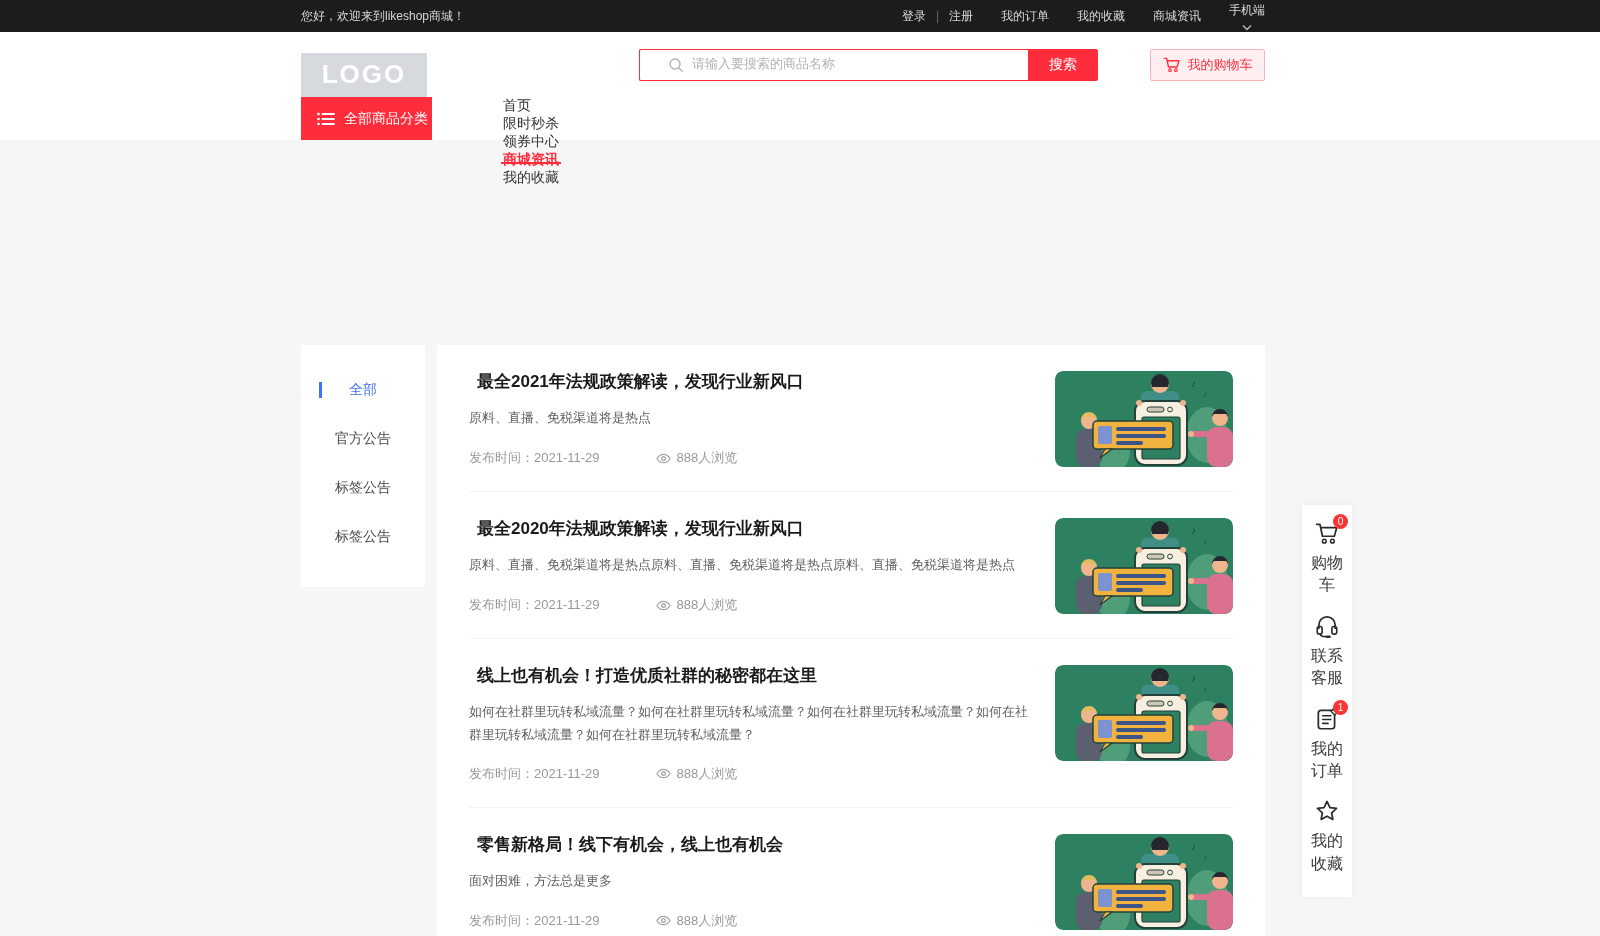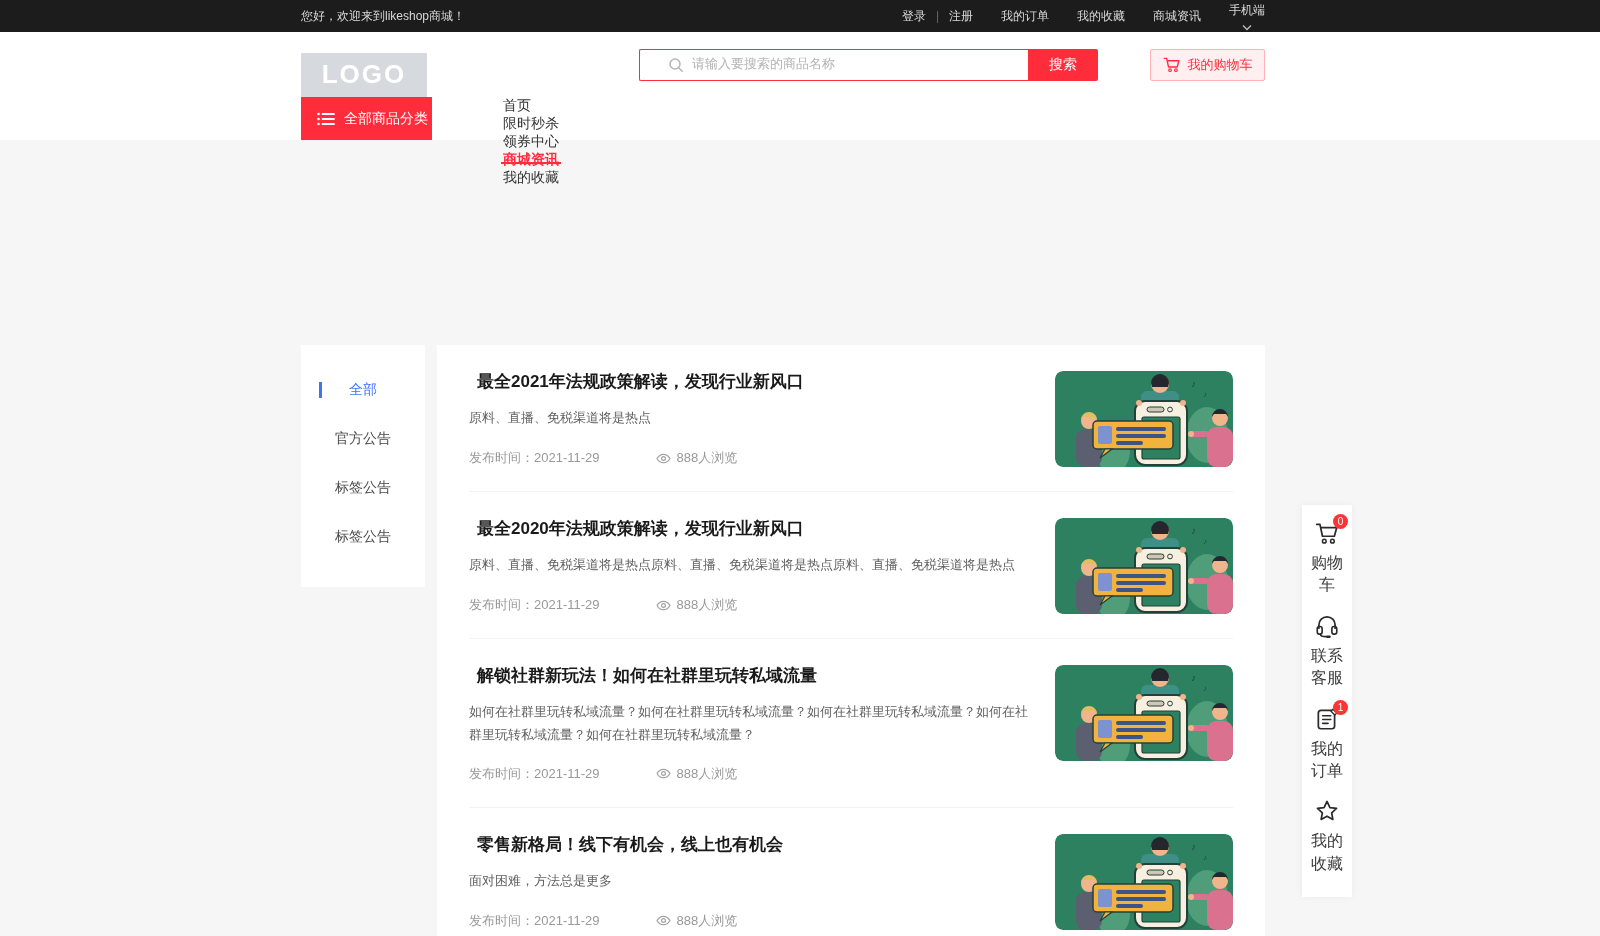--- a/index.html
+++ b/index.html
@@ -317,21 +317,21 @@
             <rect x="43" y="55" width="14" height="18" rx="2" fill="#7c93cf"></rect>
             <rect x="61" y="56" width="50" height="4" rx="2" fill="#3d5488"></rect>
             <rect x="61" y="63" width="50" height="4" rx="2" fill="#3d5488"></rect>
             <rect x="61" y="70" width="27" height="4" rx="2" fill="#3d5488"></rect>
           </svg>
         </div>
       </div>
 
       <div class="article-item">
         <div class="article-main">
-          <div class="article-title">解锁社群新玩法！如何在社群里玩转私域流量</div>
+          <div class="article-title">线上也有机会！打造优质社群的秘密都在这里</div>
           <div class="article-summary">如何在社群里玩转私域流量？如何在社群里玩转私域流量？如何在社群里玩转私域流量？如何在社群里玩转私域流量？如何在社群里玩转私域流量？</div>
           <div class="article-meta">
             <span>
               <span>发布时间：</span><span>2021-11-29</span>
             </span>
             <span class="meta-views">
               <svg width="15" height="13" viewBox="0 0 15 13">
                 <path d="M1 6.5s2.4-4.2 6.5-4.2 6.5 4.2 6.5 4.2-2.4 4.2-6.5 4.2S1 6.5 1 6.5z" fill="none" stroke="#a3a3a3" stroke-width="1.2"></path>
                 <circle cx="7.5" cy="6.5" r="1.9" fill="none" stroke="#a3a3a3" stroke-width="1.2"></circle>
               </svg>

